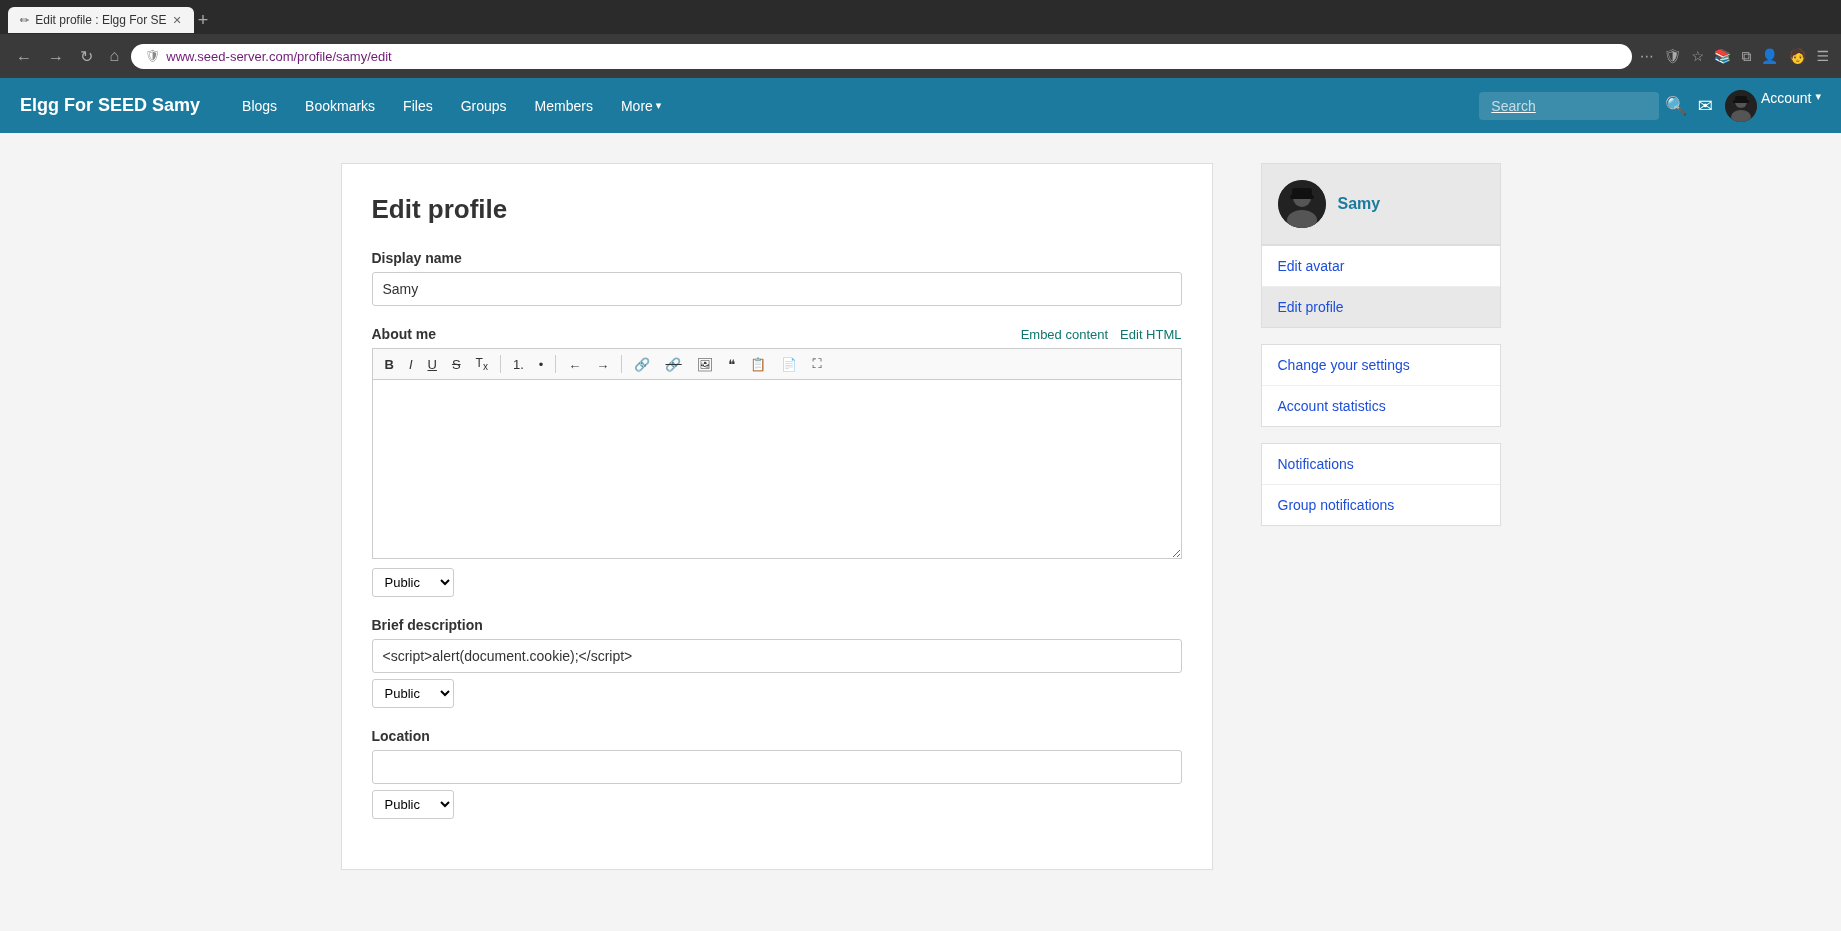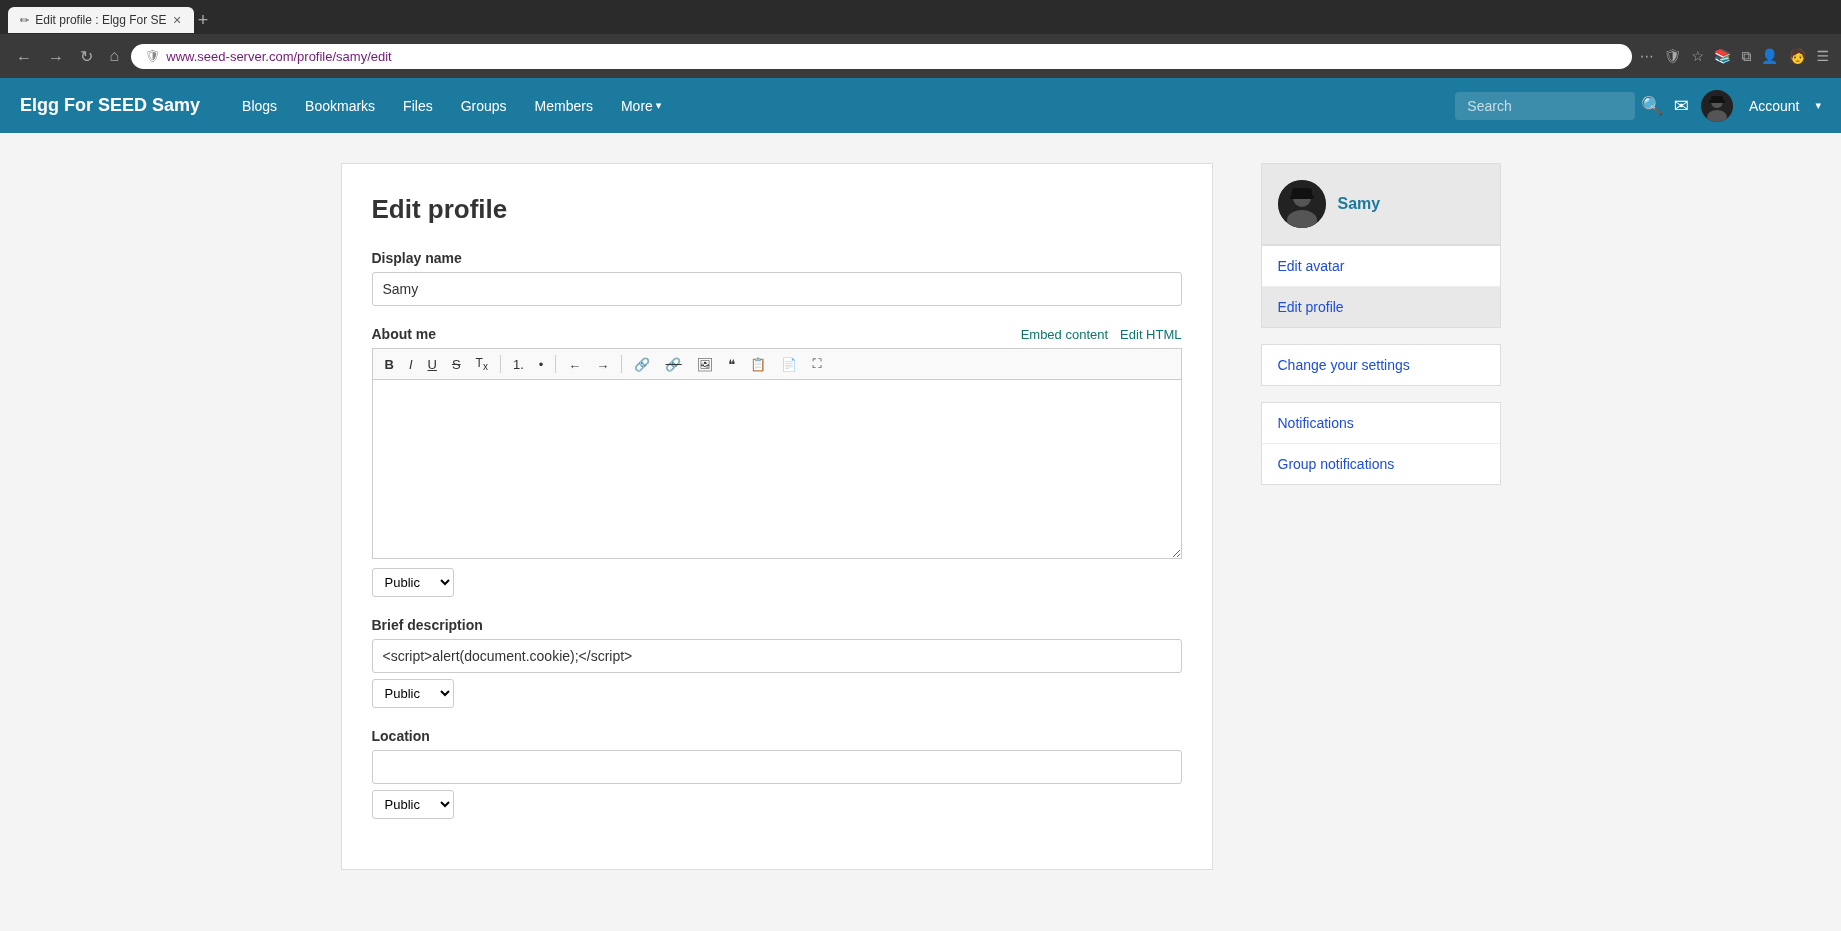--- a/index.html
+++ b/index.html
@@ -17,25 +17,25 @@
     .url-shield { color: #888; font-size: 12px; }
     .url-text { color: #701a75; flex: 1; }
     .browser-icons { display: flex; align-items: center; gap: 10px; color: #aaa; font-size: 14px; }
 
     
     .app-navbar { background: #1b7a9e; display: flex; align-items: center; padding: 0 20px; height: 55px; color: #fff; }
     .app-logo { font-size: 18px; font-weight: bold; color: #fff; margin-right: 30px; text-decoration: none; }
     .nav-links { display: flex; align-items: center; gap: 4px; flex: 1; }
     .nav-link { color: #fff; text-decoration: none; padding: 8px 12px; font-size: 14px; cursor: pointer; }
     .nav-more { display: flex; align-items: center; gap: 3px; }
-    .search-bar { background: rgba(255,255,255,0.15); border: none; border-radius: 4px; padding: 6px 12px; color: #fff; font-size: 14px; width: 180px; }
+    .search-bar { background: rgba(255,255,255,0.15); border: none; border-radius: 4px; padding: 6px 12px; color: #fff; font-size: 14px; width: 180px; text-decoration: underline; }
     .search-bar::placeholder { color: rgba(255,255,255,0.7); }
     .search-icon-btn { color: #fff; font-size: 18px; margin-left: 6px; cursor: pointer; }
     .mail-icon { color: #fff; font-size: 18px; margin-left: 10px; cursor: pointer; }
-    .account-btn { display: flex; align-items: center; gap: 16px; color: #fff; cursor: pointer; margin-left: 12px; }
+    .account-btn { display: flex; align-items: flex-start; gap: 4px; color: #fff; cursor: pointer; margin-left: 12px; }
     .account-avatar { width: 32px; height: 32px; border-radius: 50%; background: #333; display: flex; align-items: center; justify-content: center; overflow: hidden; }
     .account-label { font-size: 14px; }
 
     
     .page-content { max-width: 1200px; margin: 0 auto; padding: 30px 20px; display: flex; gap: 48px; }
     .main-content { flex: 1; background: #fff; padding: 30px; border: 1px solid #ddd; }
     .page-title { font-size: 26px; font-weight: bold; color: #333; margin-bottom: 25px; }
     .form-group { margin-bottom: 20px; }
     .form-label { display: block; font-size: 14px; font-weight: bold; margin-bottom: 6px; color: #333; }
     .form-input { width: 100%; padding: 8px 10px; border: 1px solid #ccc; border-radius: 3px; font-size: 14px; color: #333; }
@@ -212,20 +212,21 @@
       <span class="sidebar-username">Samy</span>
     </div>
 
     <div class="sidebar-menu">
       <a class="sidebar-menu-item">Edit avatar</a>
       <a class="sidebar-menu-item active">Edit profile</a>
     </div>
 
     <div class="sidebar-section">
       <a class="sidebar-menu-item">Change your settings</a>
+      <a class="sidebar-menu-item">Account statistics</a>
     </div>
 
     <div class="sidebar-section">
       <a class="sidebar-menu-item">Notifications</a>
       <a class="sidebar-menu-item">Group notifications</a>
     </div>
   </div>
 </div>
 
 </body></html>

